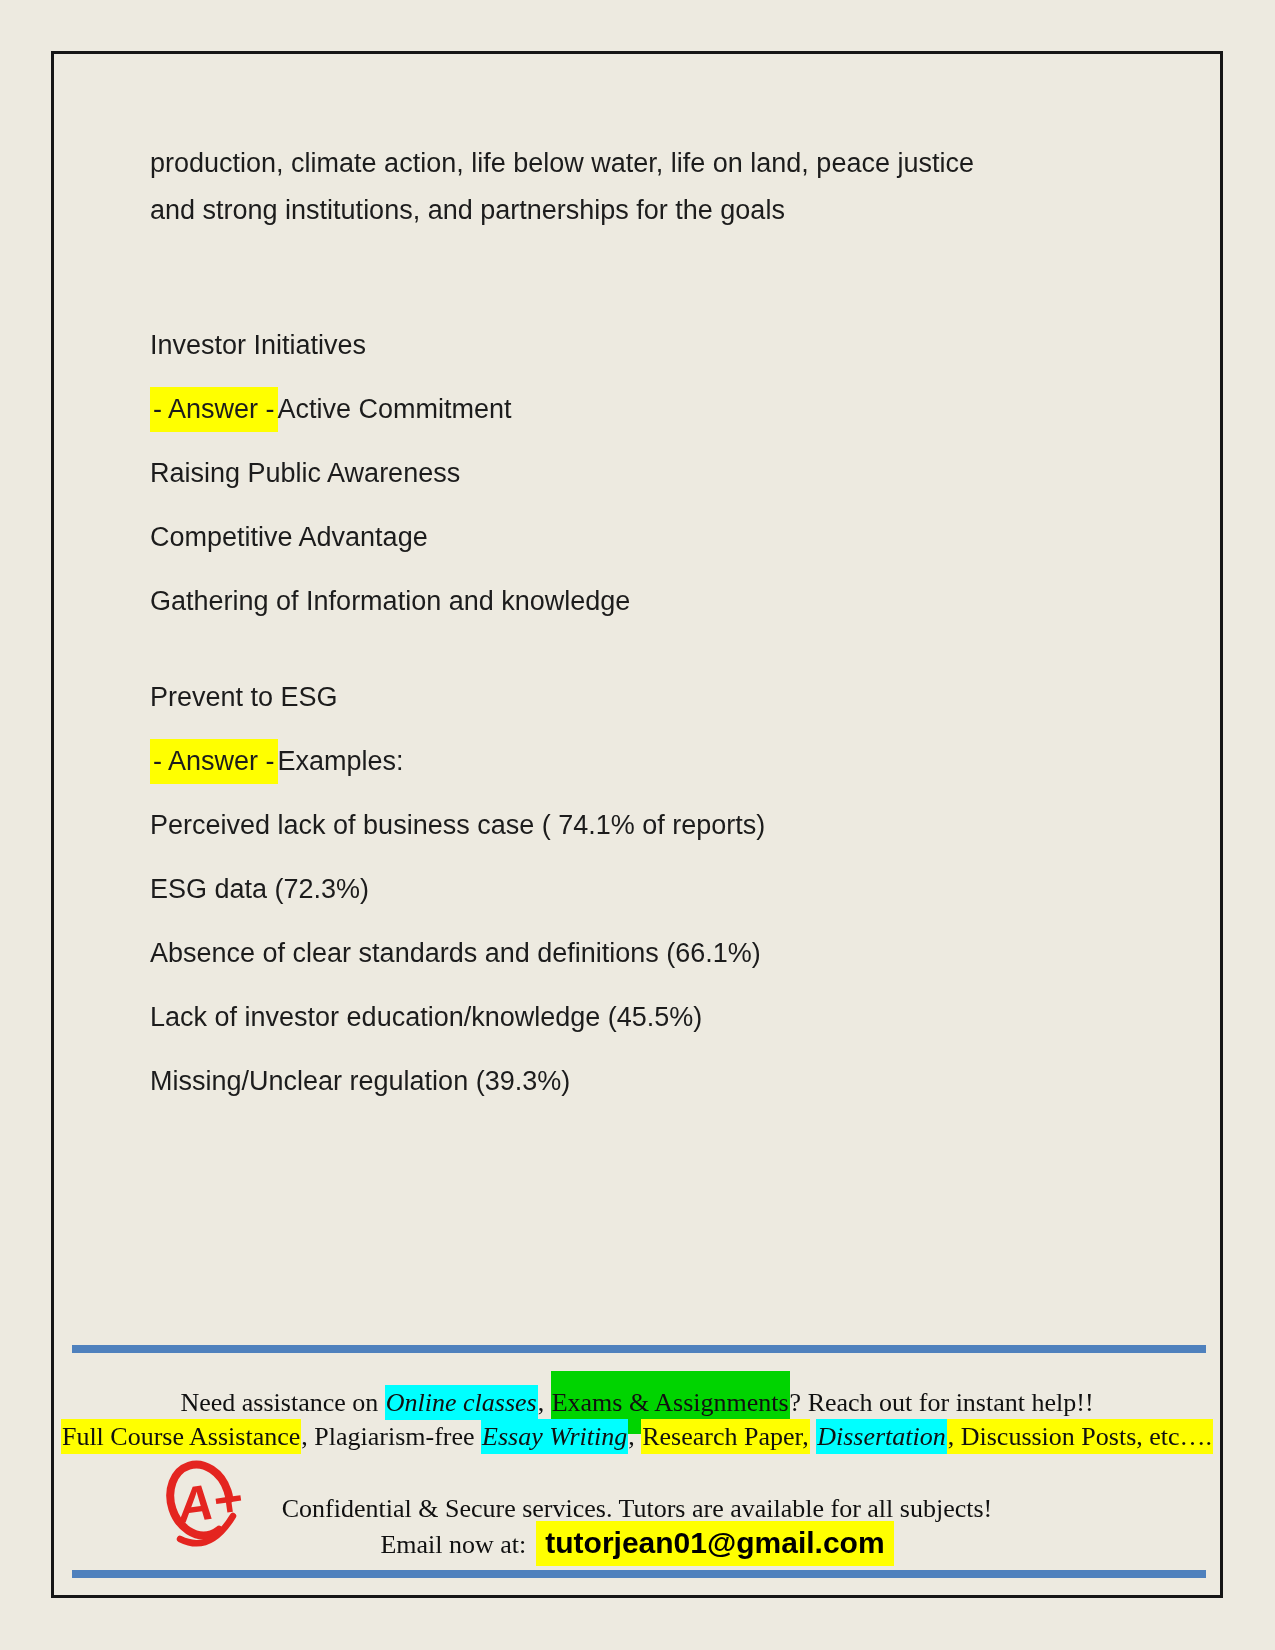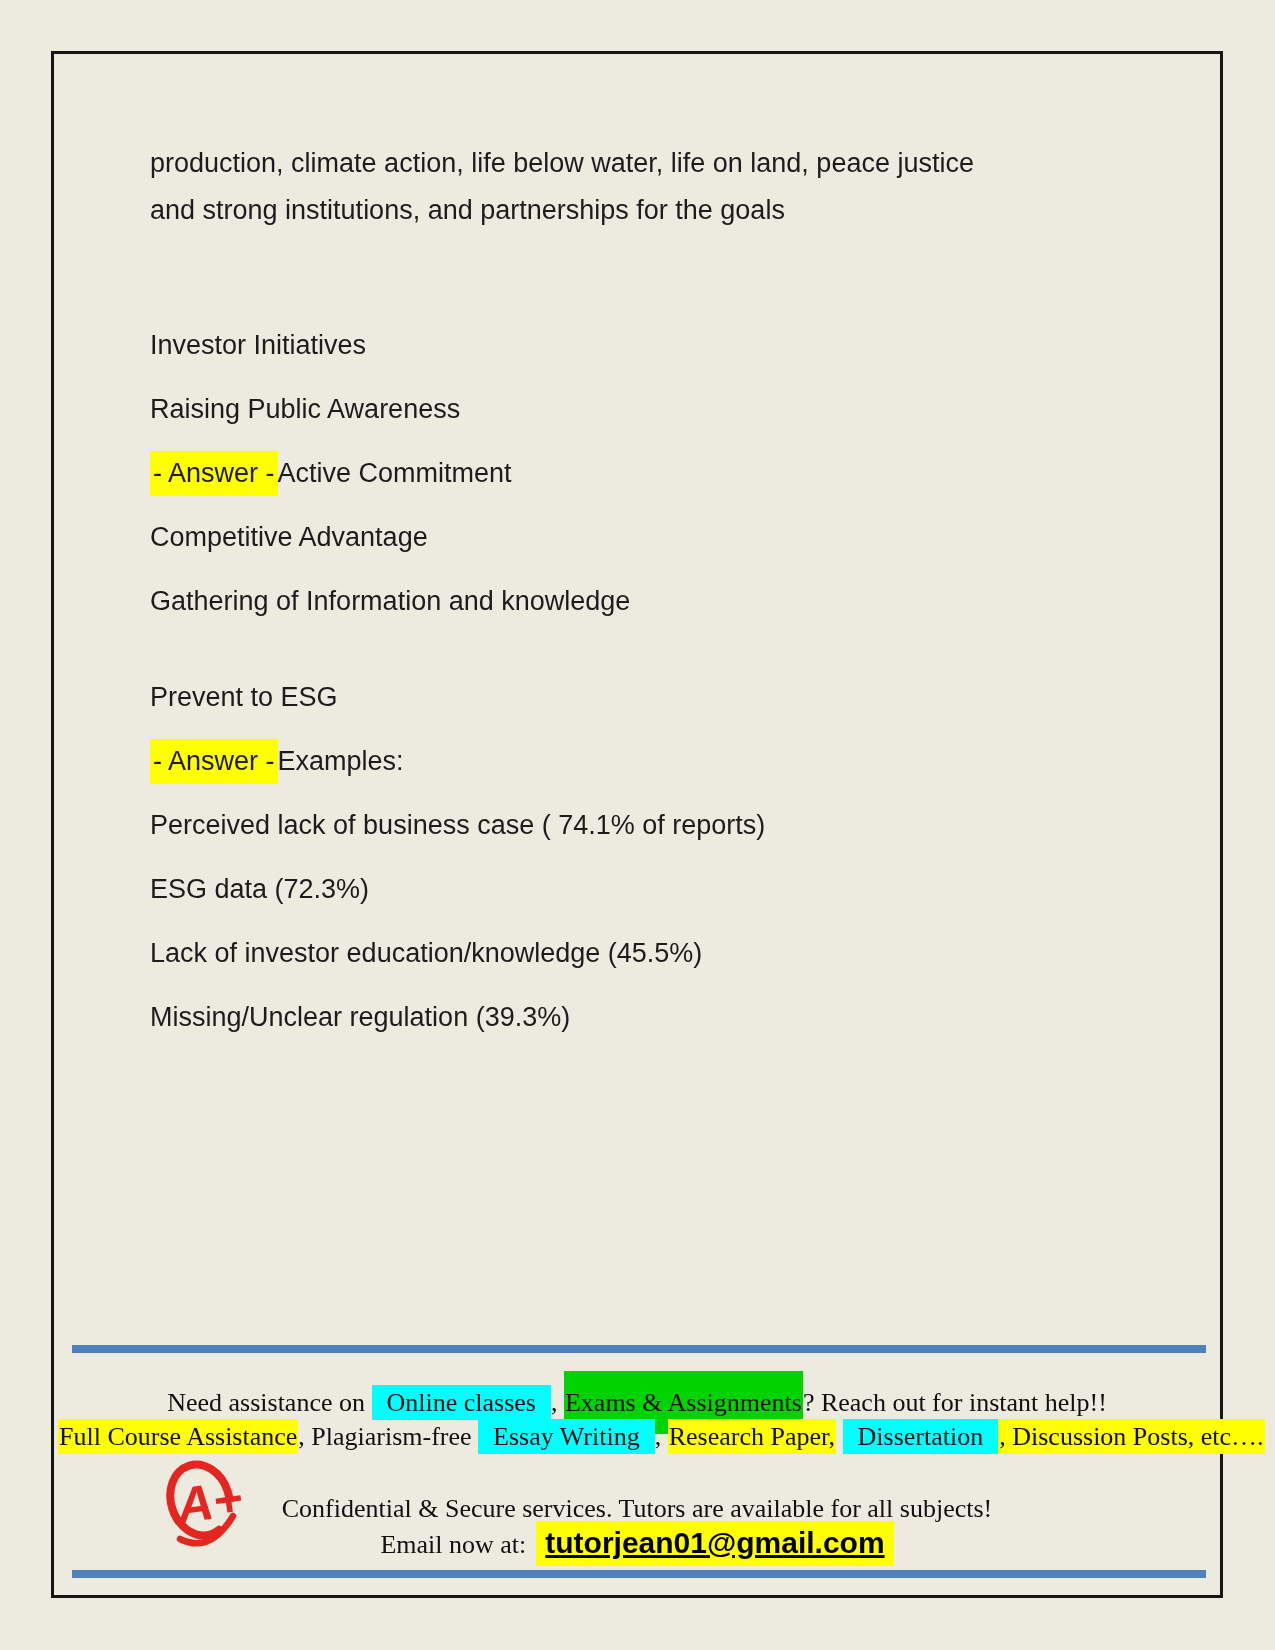--- a/index.html
+++ b/index.html
@@ -42,60 +42,60 @@
     text-align:center;
     font-family:"Liberation Serif",serif;
     font-size:26px;line-height:32px;
     color:#101010;
     white-space:nowrap;
   }
   .fline1{top:1387px;}
   .fline2{top:1421px;}
   .fconf{top:1493px;}
   .femail{top:1527px;}
-  .hc{background:#00ffff;padding:3px 15px;}
+  .hc{background:#00ffff;padding:3px 1px;font-style:italic;}
   .hg{background:#00d400;padding:17px 1px;}
   .hy{background:#ffff00;padding:3px 1px;}
   .email-value{
     font-family:"Liberation Sans",sans-serif;
     font-weight:bold;
     font-size:30px;
     background:#ffff00;
     padding:5px 9px 7px 9px;
     margin-left:10px;
     color:#000;
-    text-decoration:underline;
   }
   .logo{
     position:absolute;left:160px;top:1456px;
     width:84px;height:96px;
   }
 </style>
 </head>
 <body>
 
 <div class="frame"></div>
 
 <div class="body-text">
 
   <div class="para">
     <div class="pline">production, climate action, life below water, life on land, peace justice</div>
     <div class="pline">and strong institutions, and partnerships for the goals</div>
   </div>
 
   <div class="line">Investor Initiatives</div>
+  <div class="line"><span class="hl-answer">- Answer -</span><span>Active Commitment</span></div>
   <div class="line">Raising Public Awareness</div>
-  <div class="line"><span class="hl-answer">- Answer -</span><span>Active Commitment</span></div>
   <div class="line">Competitive Advantage</div>
   <div class="line">Gathering of Information and knowledge</div>
 
   <div class="line sec2-gap">Prevent to ESG</div>
   <div class="line"><span class="hl-answer">- Answer -</span><span>Examples:</span></div>
   <div class="line">Perceived lack of business case ( 74.1% of reports)</div>
   <div class="line">ESG data (72.3%)</div>
+  <div class="line">Absence of clear standards and definitions (66.1%)</div>
   <div class="line">Lack of investor education/knowledge (45.5%)</div>
   <div class="line">Missing/Unclear regulation (39.3%)</div>
 
 </div>
 
 <div class="rule rule1"></div>
 
 <div class="fline fline1"><span>Need assistance on </span><span class="hc">Online classes</span><span>, </span><span class="hg">Exams &amp; Assignments</span><span>? Reach out for instant help!!</span></div>
 
 <div class="fline fline2"><span class="hy">Full Course Assistance</span><span>, Plagiarism-free </span><span class="hc">Essay Writing</span><span>, </span><span class="hy">Research Paper,</span><span> </span><span class="hc">Dissertation</span><span class="hy">, Discussion Posts, etc….</span></div>

